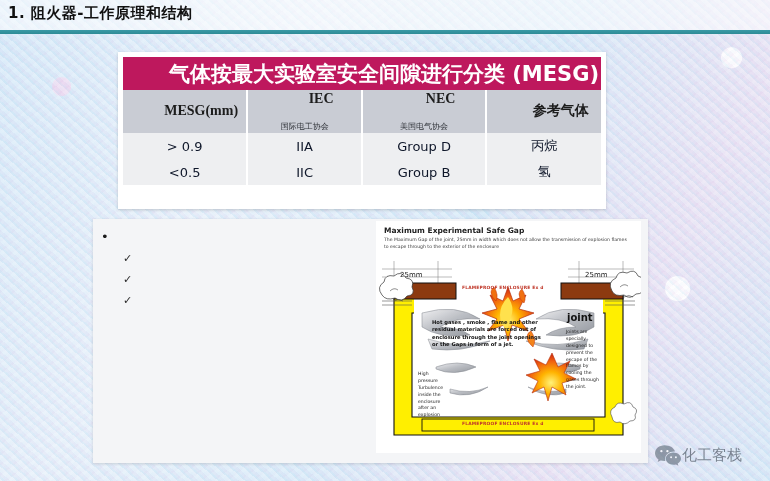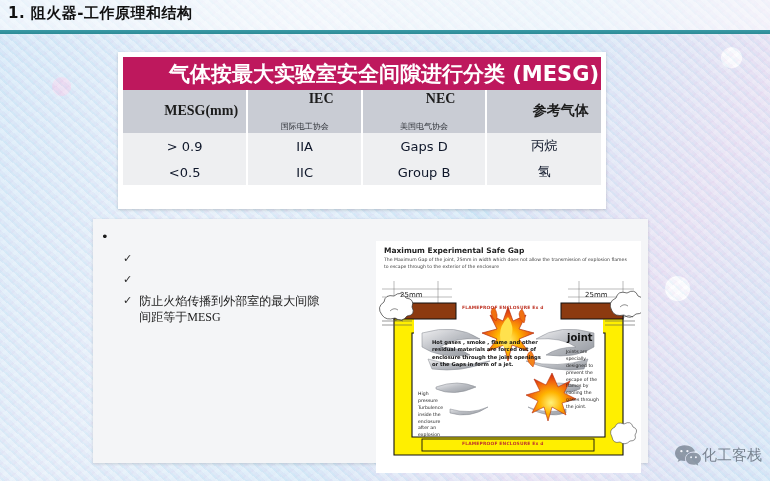--- a/index.html
+++ b/index.html
@@ -69,21 +69,21 @@
   #bullets{position:absolute;left:8px;top:10px;width:265px;z-index:7;}
   .b1{display:flex;align-items:flex-start;gap:6px;font-size:14px;color:#1b1b1b;
     font-family:"DejaVu Sans","Liberation Sans",sans-serif;}
   .b1 .dot{font-size:13px;line-height:1.25;color:#1b1b1b;}
   .b2wrap{margin-top:7px;padding-left:22px;display:flex;flex-direction:column;gap:7px;}
   .b2{display:flex;align-items:flex-start;gap:7px;font-size:12px;color:#1b1b1b;
     line-height:1.28;font-family:"DejaVu Sans","Liberation Sans",sans-serif;}
   .b2 .chk{color:#2a2a2a;font-size:11px;flex:0 0 auto;line-height:1.28;}
   .mono-mesg{font-family:"Liberation Serif","DejaVu Serif",serif;}
   
-  #diagram{position:absolute;left:283px;top:22px;width:265px;height:232px;z-index:7;
+  #diagram{position:absolute;left:283px;top:2px;width:265px;height:232px;z-index:7;
     background:#ffffff;overflow:hidden;}
   .dg-title{position:absolute;left:8px;top:5px;font-size:7.5px;font-weight:bold;color:#222;
     font-family:"DejaVu Sans","Liberation Sans",sans-serif;}
   .dg-desc{position:absolute;left:8px;top:16px;width:246px;font-size:4.6px;color:#3a3a3a;
     line-height:1.45;font-family:"DejaVu Sans","Liberation Sans",sans-serif;}
   .dim-label{position:absolute;font-size:7px;color:#222;
     font-family:"DejaVu Sans","Liberation Sans",sans-serif;}
   .lbl-top{position:absolute;font-size:4.4px;font-weight:bold;color:#c0392b;
     letter-spacing:.2px;font-family:"DejaVu Sans","Liberation Sans",sans-serif;}
   .lbl-bot{position:absolute;font-size:4.4px;font-weight:bold;color:#c0392b;
@@ -91,21 +91,21 @@
   .joint-tag{position:absolute;font-size:10px;font-weight:bold;color:#111;
     font-family:"DejaVu Sans","Liberation Sans",sans-serif;}
   .txt-center{position:absolute;font-size:5.2px;font-weight:bold;color:#111;
     line-height:1.42;width:112px;
     font-family:"DejaVu Sans","Liberation Sans",sans-serif;}
   .txt-side{position:absolute;font-size:4.6px;color:#222;line-height:1.5;width:30px;
     font-family:"DejaVu Sans","Liberation Sans",sans-serif;}
   .txt-side-r{position:absolute;font-size:4.6px;color:#222;line-height:1.5;width:40px;
     font-family:"DejaVu Sans","Liberation Sans",sans-serif;}
   
-  #watermark{position:absolute;right:8px;bottom:14px;z-index:9;
+  #watermark{position:absolute;right:28px;bottom:14px;z-index:9;
     display:flex;align-items:center;gap:0;opacity:.62;}
   #wm-text{font-size:15px;color:#3c4652;font-weight:500;
     font-family:"DejaVu Sans","Liberation Sans",sans-serif;}
 </style>
 </head>
 <body>
 
 <div id="bg"></div>
 <div id="bgnoise"></div>
 
@@ -137,21 +137,21 @@
         </th>
         <th>
           <div class="th-main">参考气体</div>
         </th>
       </tr>
     </thead>
     <tbody>
       <tr class="r-odd">
         <td>&gt; 0.9</td>
         <td>IIA</td>
-        <td>Gaps D</td>
+        <td>Group D</td>
         <td>丙烷</td>
       </tr>
       <tr class="r-odd">
         <td>&lt;0.5</td>
         <td>IIC</td>
         <td>Group B</td>
         <td>氢</td>
       </tr>
     </tbody>
   </table>
@@ -165,24 +165,20 @@
     </div>
     <div class="b2wrap">
       <div class="b2">
         <span class="chk">✓</span>
       </div>
       <div class="b2">
         <span class="chk">✓</span>
       </div>
       <div class="b2">
         <span class="chk">✓</span>
-        <span>
-          <span>防止火焰传播到外部室的最大间隙</span><br>
-          <span class="mono-mesg">间距等于MESG</span>
-        </span>
       </div>
     </div>
   </div>
 
   <div id="diagram">
 
     <div class="dg-title">Maximum Experimental Safe Gap</div>
     <div class="dg-desc">The Maximum Gap of the joint, 25mm in width which does not allow the transmission of explosion flames to escape through to the exterior of the enclosure</div>
 
     <svg width="265" height="232" viewBox="0 0 265 232" style="position:absolute;left:0;top:0;">

